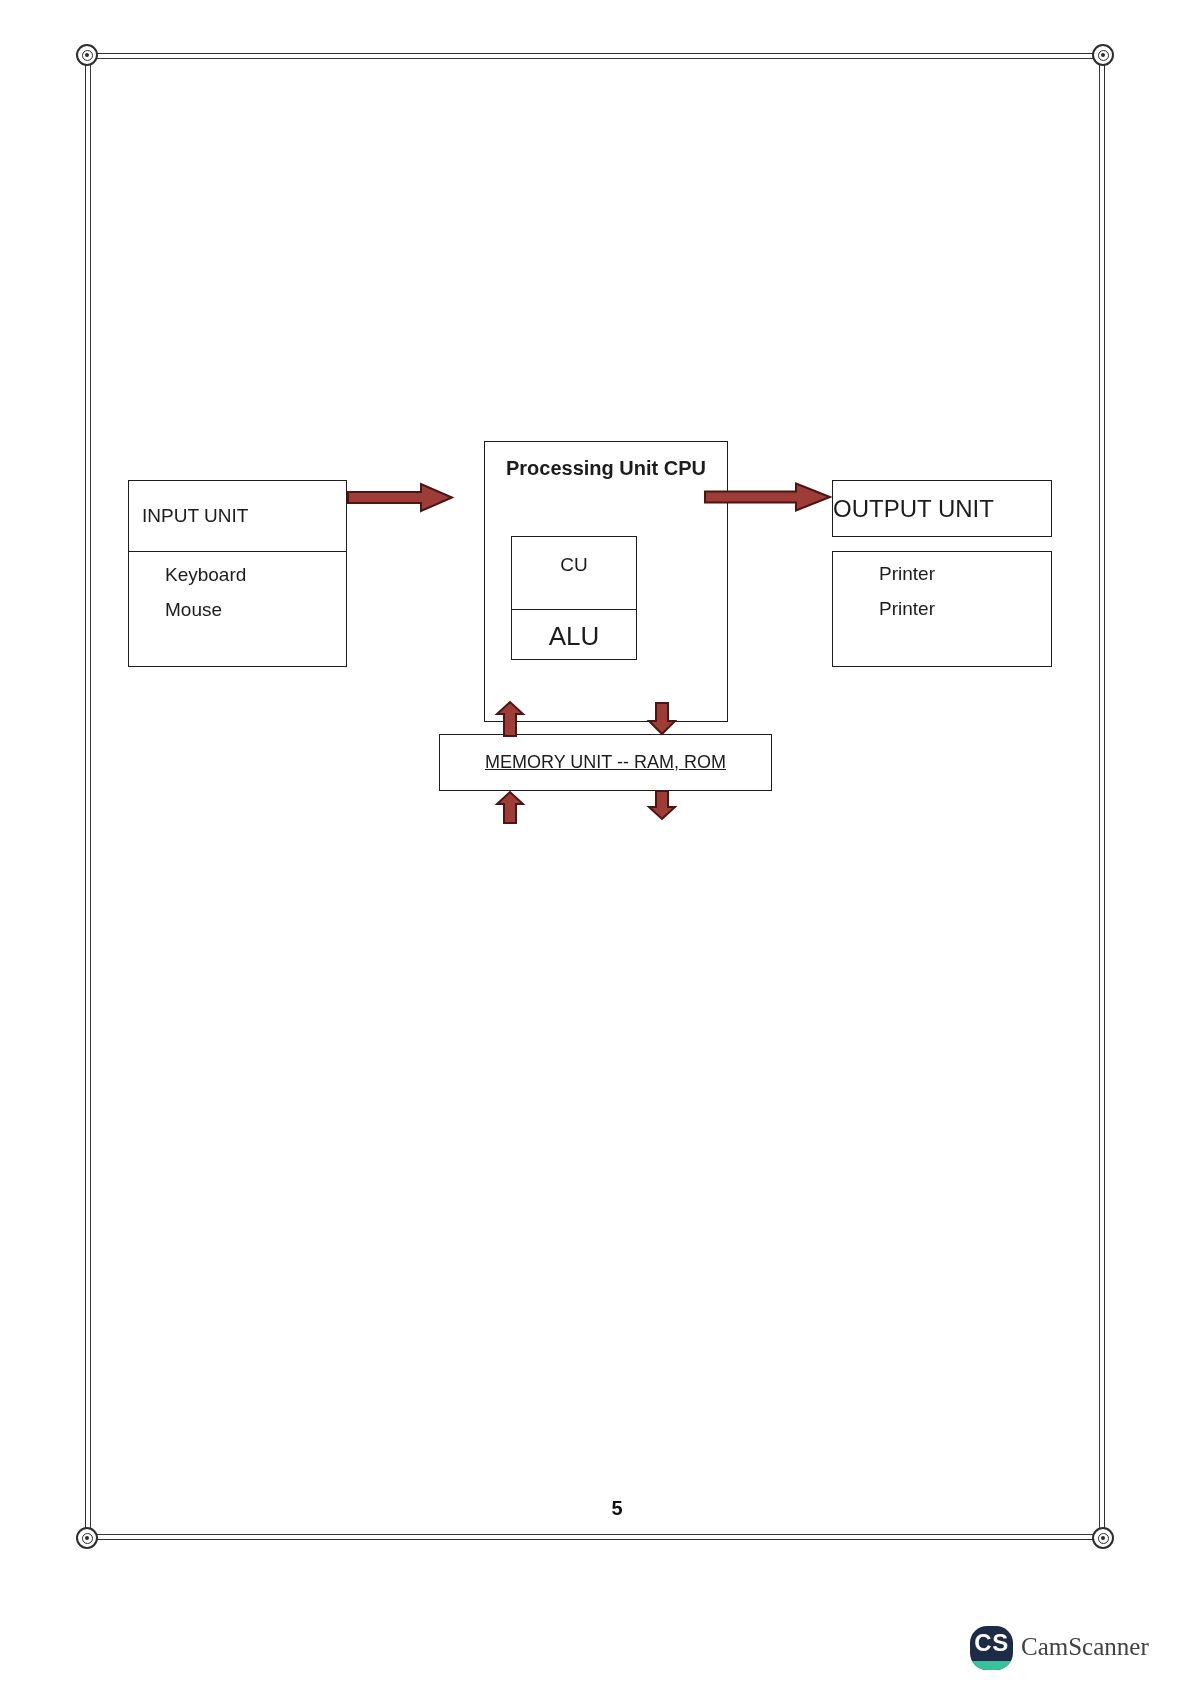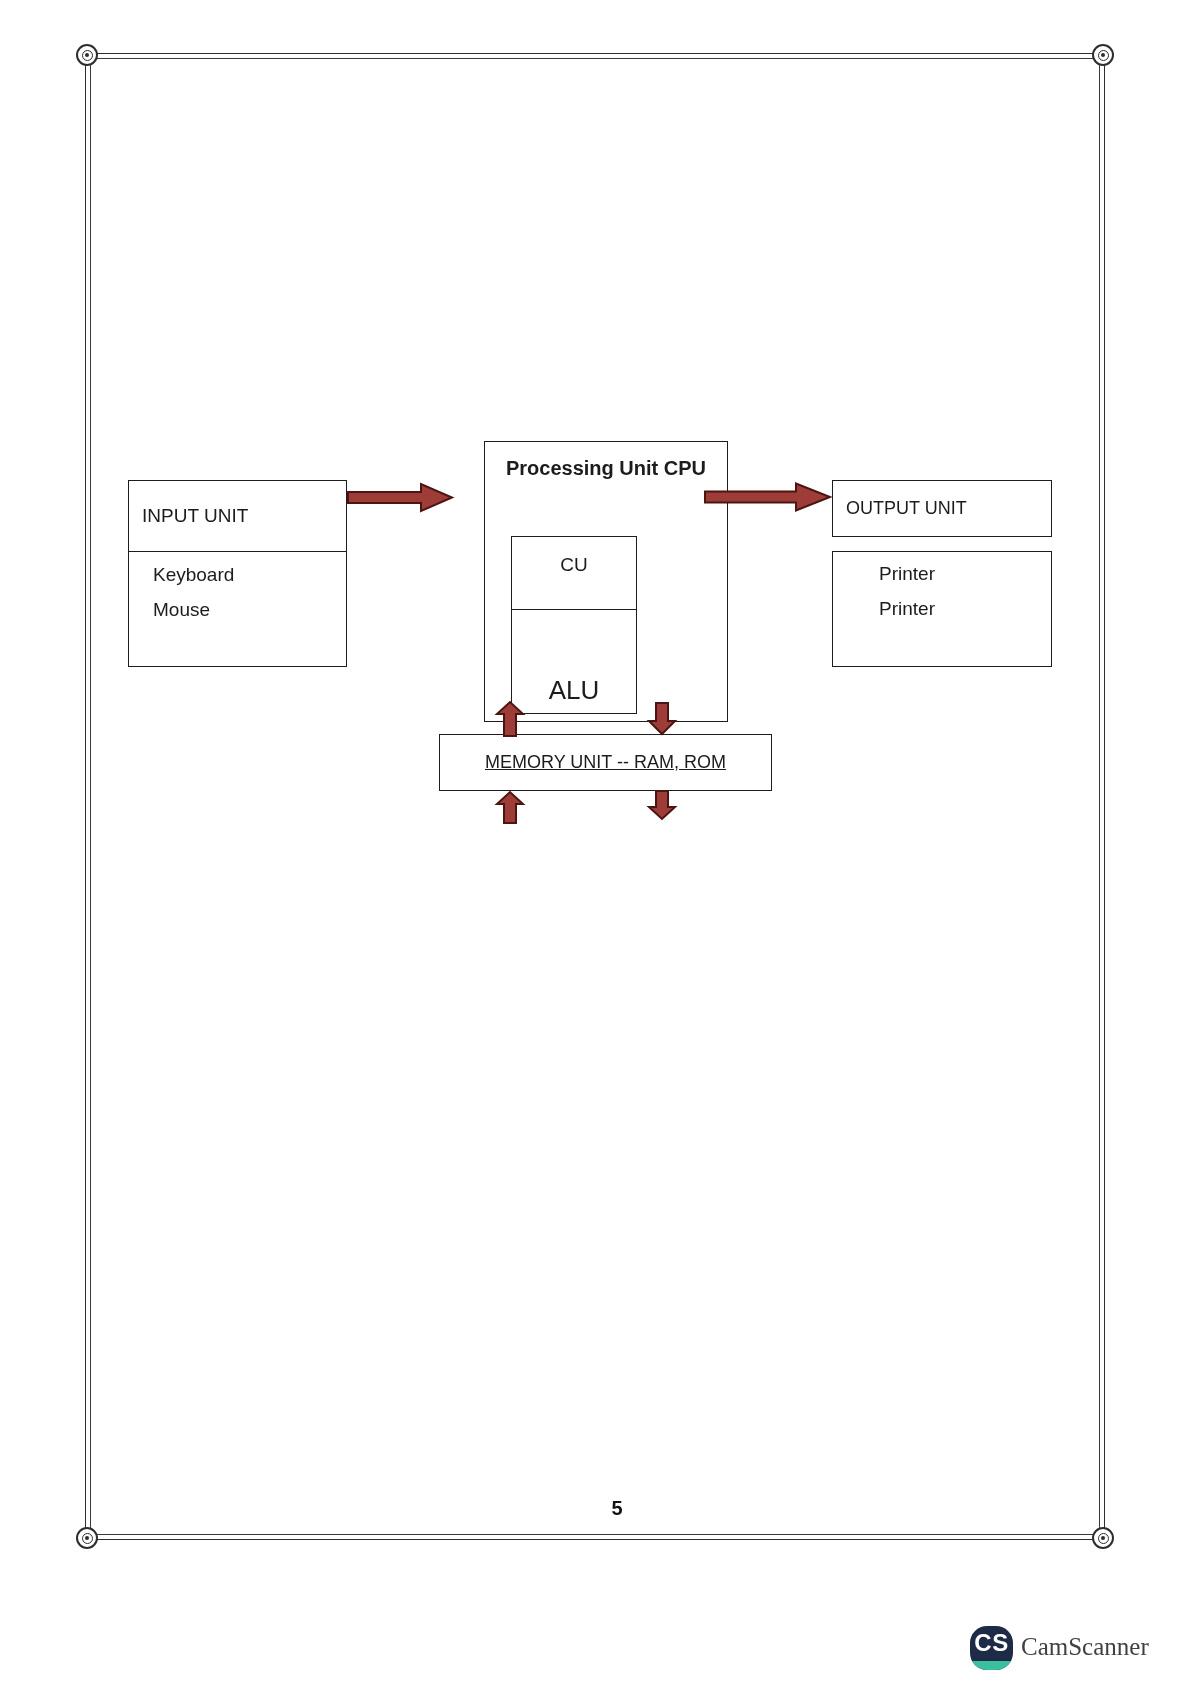--- a/index.html
+++ b/index.html
@@ -20,30 +20,30 @@
   .g-tl{left:76px;top:44px;}
   .g-tr{left:1092px;top:44px;}
   .g-bl{left:76px;top:1527px;}
   .g-br{left:1092px;top:1527px;}
 
   
   .dbox{position:absolute;border:1.5px solid #1d1d1d;background:#ffffff;box-sizing:border-box;}
   .box-input-unit{left:128px;top:480px;width:219px;height:72px;
                   display:flex;align-items:center;padding-left:13px;font-size:19px;}
   .box-input-devices{left:128px;top:551px;width:219px;height:116px;
-                     padding:5px 0 0 24px;font-size:19px;line-height:35px;}
+                     padding:5px 0 0 36px;font-size:19px;line-height:35px;}
   .box-cpu{left:456px;top:441px;width:244px;height:281px;margin-left:28px;}
   .cpu-title{margin-top:15px;text-align:center;font-weight:bold;font-size:20px;}
-  .box-cualu{left:511px;top:536px;width:126px;height:178px;display:flex;flex-direction:column;}
+  .box-cualu{left:511px;top:536px;width:126px;height:124px;display:flex;flex-direction:column;}
   .cell-cu{height:73px;border-bottom:1.5px solid #1d1d1d;box-sizing:border-box;
            display:flex;justify-content:center;align-items:center;padding-bottom:16px;font-size:19px;}
   .cell-alu{flex:1;display:flex;justify-content:center;align-items:flex-end;
             padding-bottom:7px;font-size:26px;text-align:center;}
   .box-output-unit{left:832px;top:480px;width:220px;height:57px;
-                   display:flex;align-items:center;padding-left:13px;font-size:18px;}
+                   display:flex;align-items:center;font-size:24px;}
   .box-output-devices{left:832px;top:551px;width:220px;height:116px;
                       padding:4px 0 0 46px;font-size:19px;line-height:35px;}
   .box-memory{left:439px;top:734px;width:333px;height:57px;
               display:flex;align-items:center;justify-content:center;font-size:18px;text-decoration:underline;}
   .box-storage{left:439px;top:822px;width:284px;height:55px;
                display:flex;align-items:center;justify-content:center;font-size:18px;}
 
   
   #arrows{position:absolute;left:0;top:0;width:1190px;height:1684px;pointer-events:none;z-index:3;}
   #arrows polygon{stroke-width:2px;stroke-linejoin:miter;}

